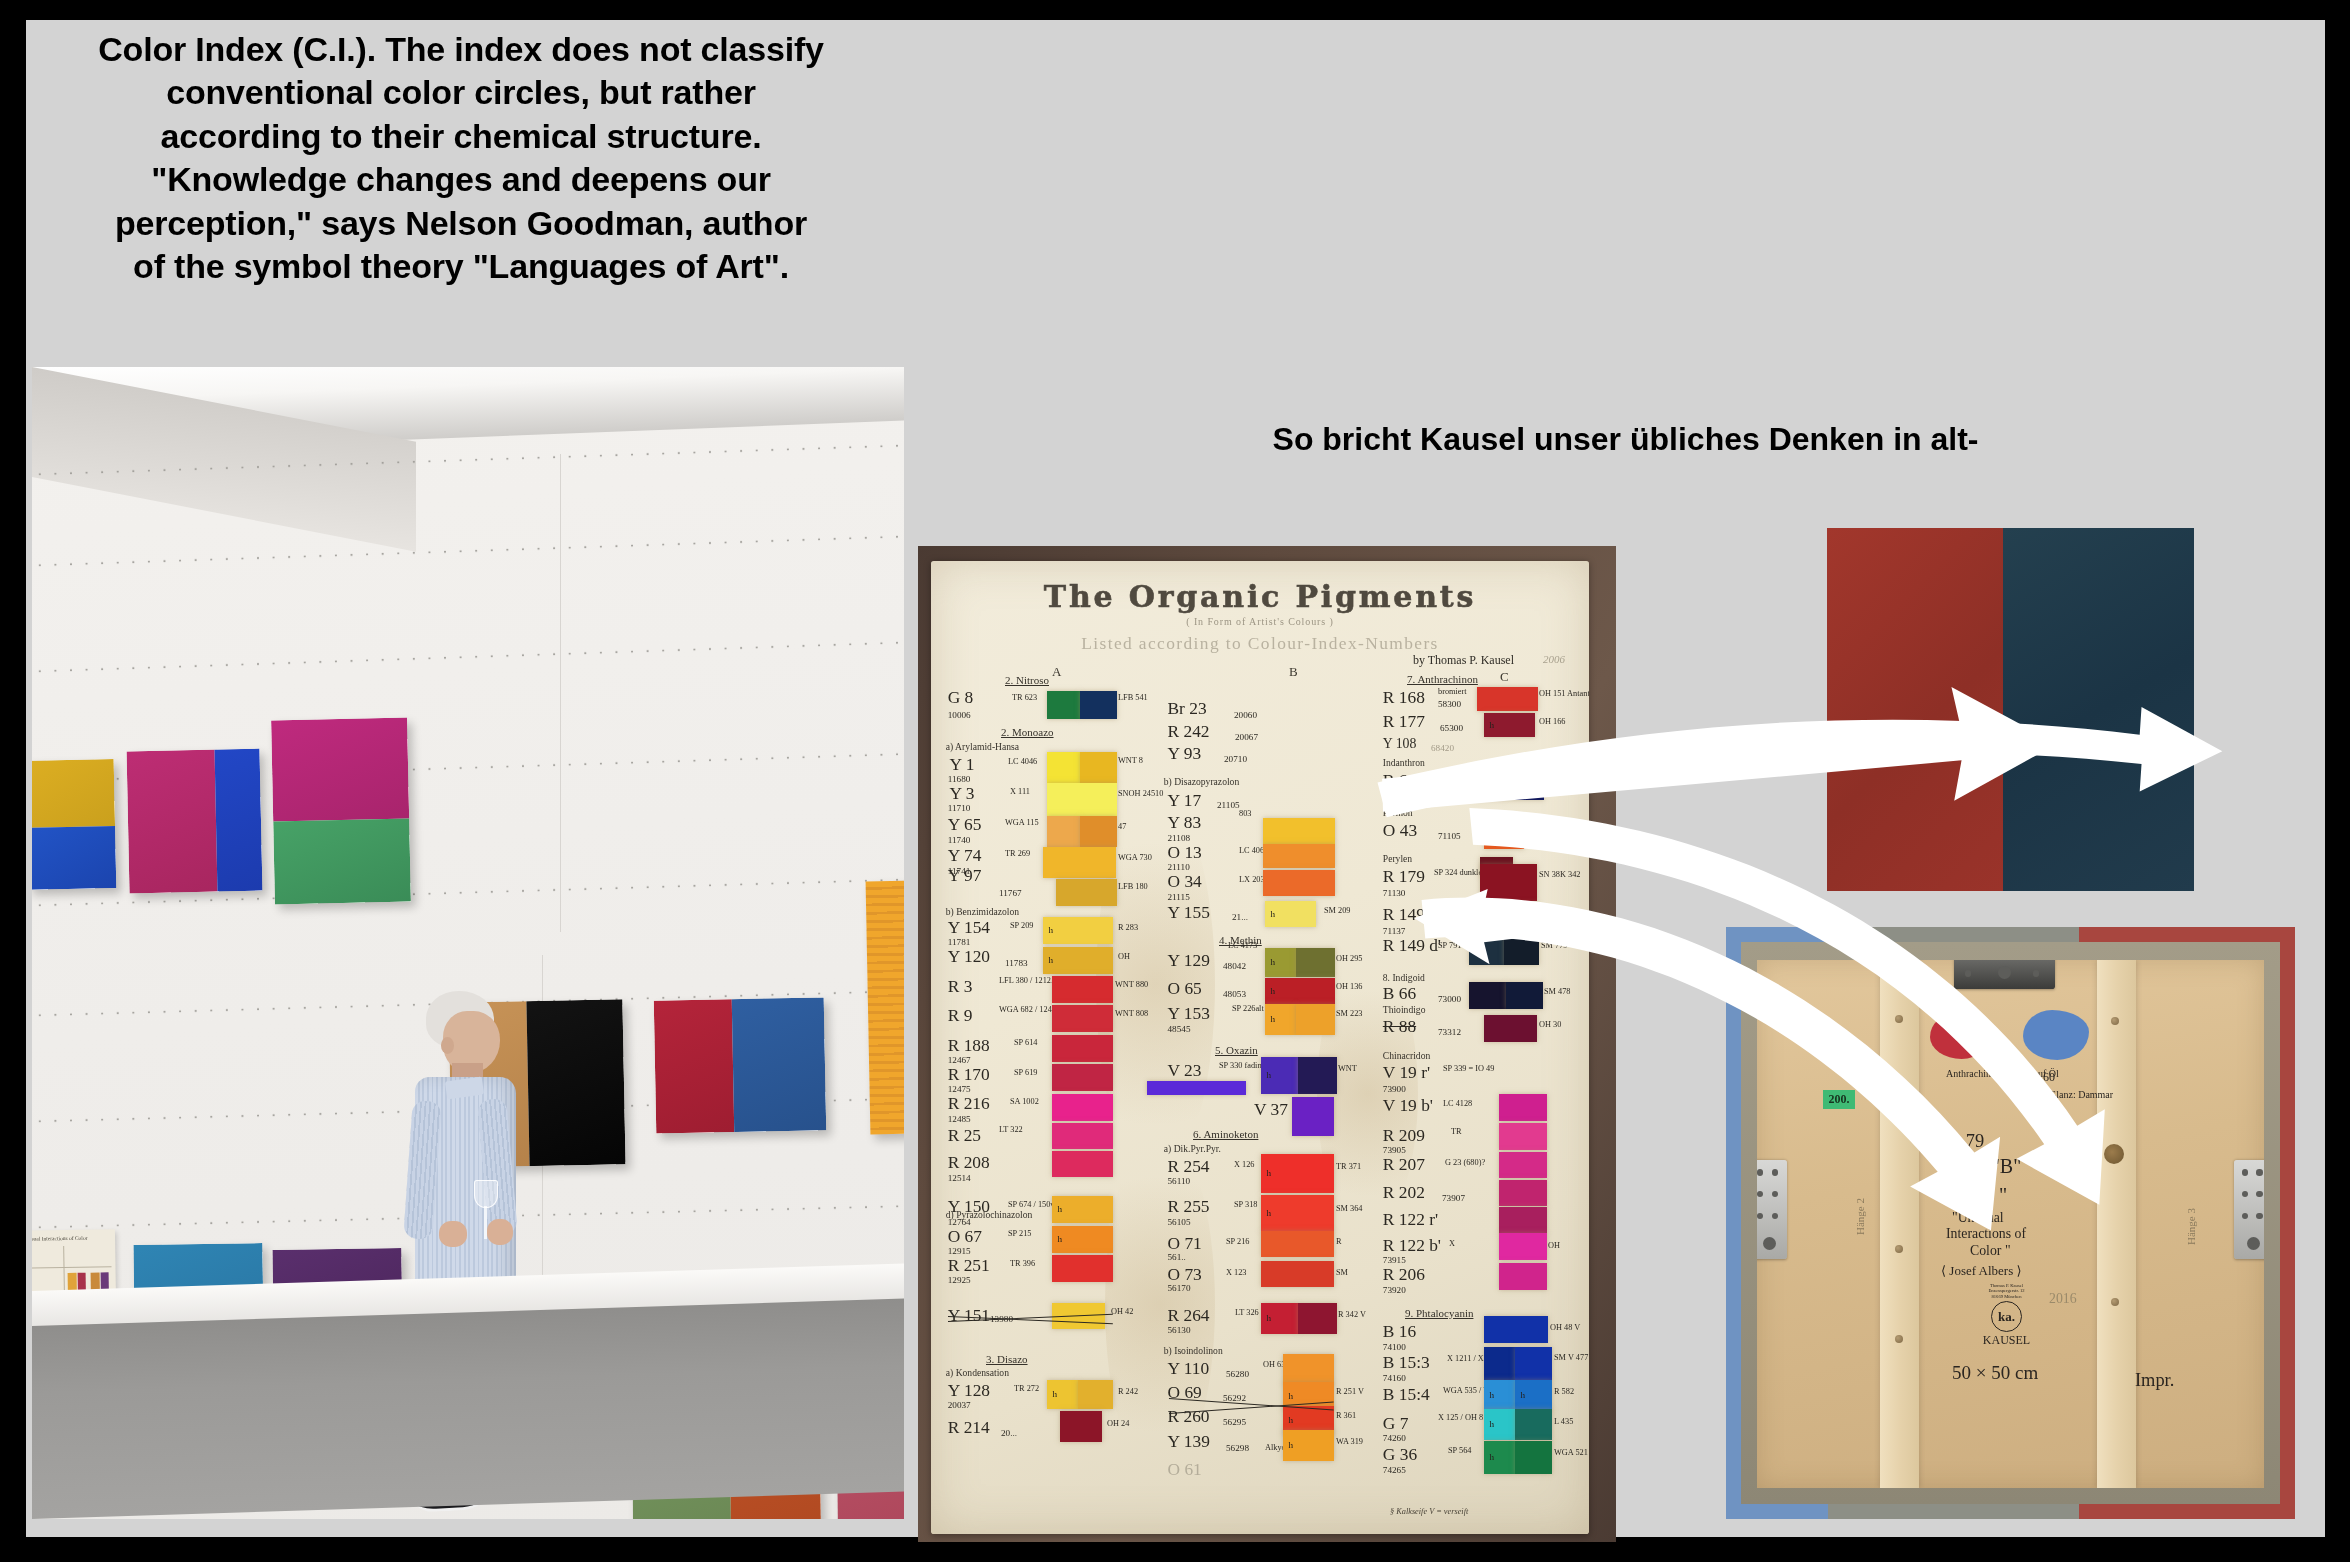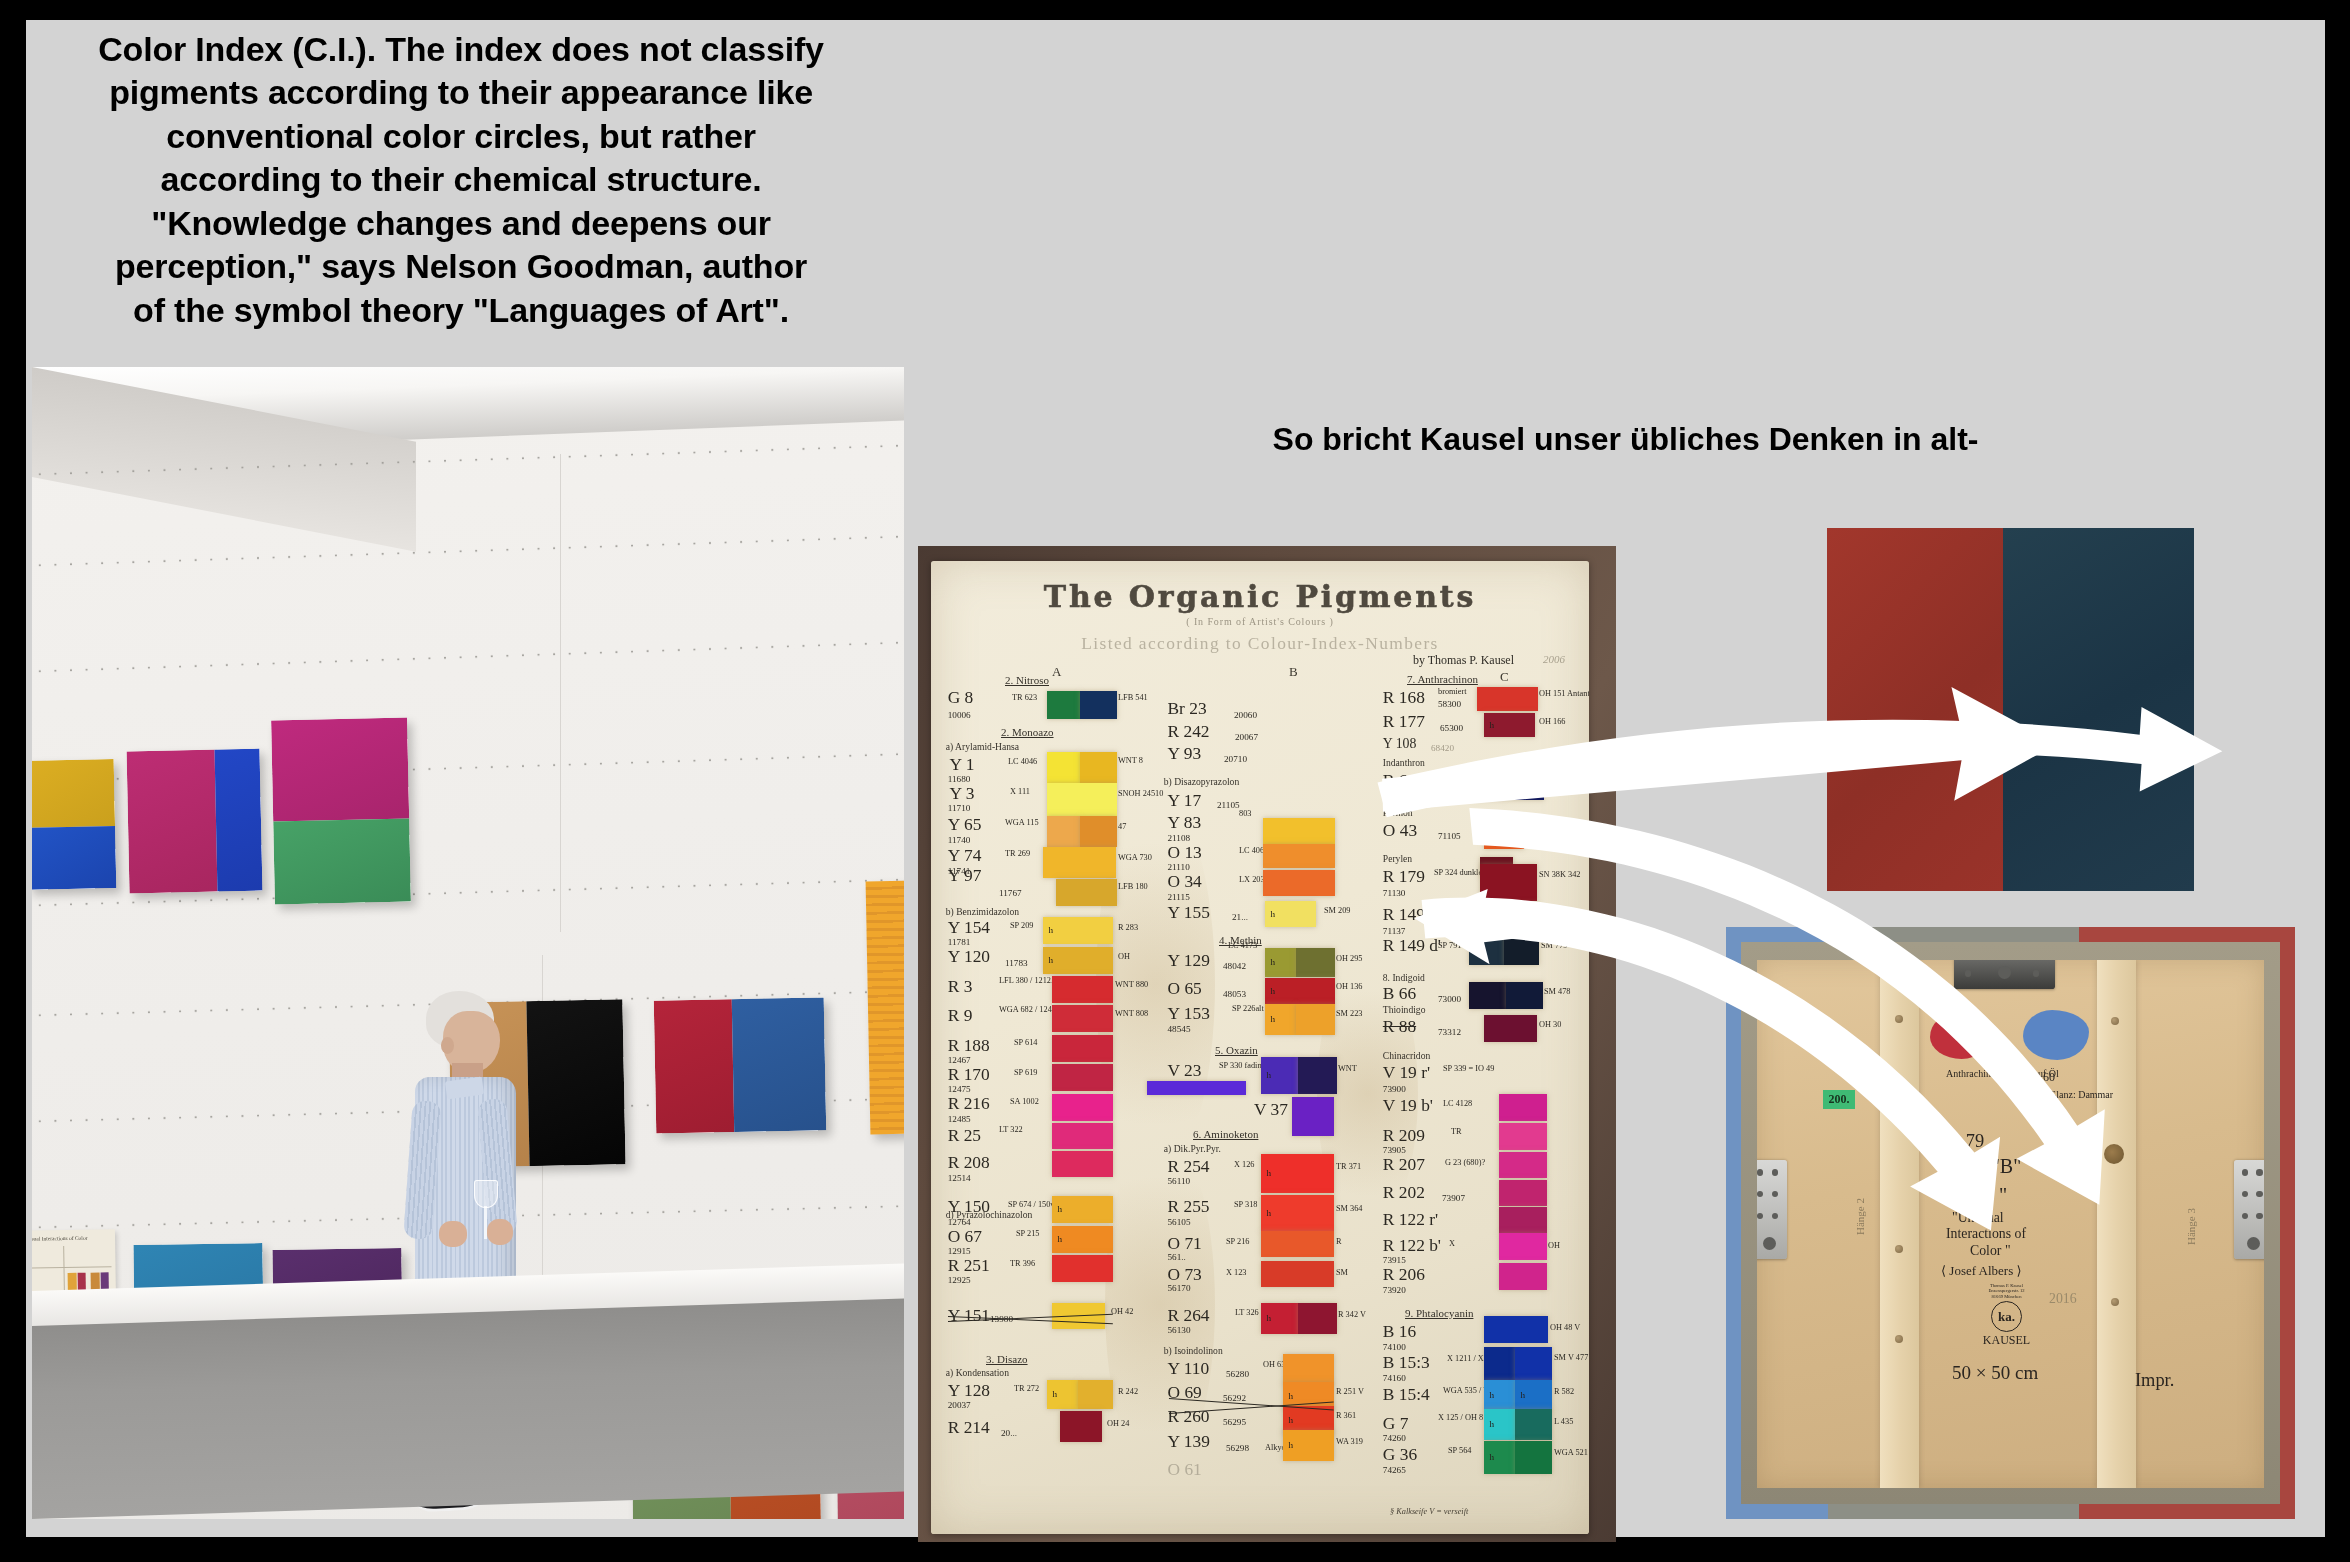--- a/index.html
+++ b/index.html
@@ -324,21 +324,20 @@
   }
 </style>
 </head>
 <body>
 
 <div id="stage">
   <div class="slide"></div>
 
   <div class="intro-text">
     <p>Color Index (C.I.). The index does not classify</p>
-    <p>pigments according to their appearance like</p>
     <p>conventional color circles, but rather</p>
     <p>according to their chemical structure.</p>
     <p>"Knowledge changes and deepens our</p>
     <p>perception," says Nelson Goodman, author</p>
     <p>of the symbol theory "Languages of Art".</p>
   </div>
 
   <div class="de-headline">
     <span>So bricht Kausel unser übliches Denken in alt-</span>
   </div>
@@ -580,21 +579,21 @@
         <div class="pig-sub" style="left:1.8px; top:512px;margin-top:24px;">d) Pyrazolochinazolon</div>
         <div class="pig-code" style="left:3.7px;  top:525px;">Y 150</div>
         <div class="pig-ci" style="left:3.7px;  top:544px;">12764</div>
         <div class="pig-note" style="left:64px; top:527px;">SP 674 / 150v</div>
         <div class="pig-swatch" style="left:108px; top:523px; width:61px; height:27.5px; background:#ecae2b;">
             <span class="h">h</span>
           </div>
 
         <div class="pig-code" style="left:3.7px;  top:555px;">O 67</div>
         <div class="pig-ci" style="left:3.7px;  top:573px;">12915</div>
-        <div class="pig-note" style="left:72px; top:556px;">SP 215</div>
+        <div class="pig-note" style="left:64px; top:556px;">SP 215</div>
         <div class="pig-swatch" style="left:108px; top:553px; width:61px; height:27.5px; background:#ef8a22;">
             <span class="h">h</span>
           </div>
 
         <div class="pig-code" style="left:3.7px;  top:584px;">R 251</div>
         <div class="pig-ci" style="left:3.7px;  top:602px;">12925</div>
         <div class="pig-note" style="left:66px; top:586px;">TR 396</div>
         <div class="pig-swatch" style="left:108px; top:582px; width:61px; height:27.5px; background:#e1302d;"></div>
 
         <div class="pig-code" style="left:3.7px;  top:634px;">Y 151</div>

